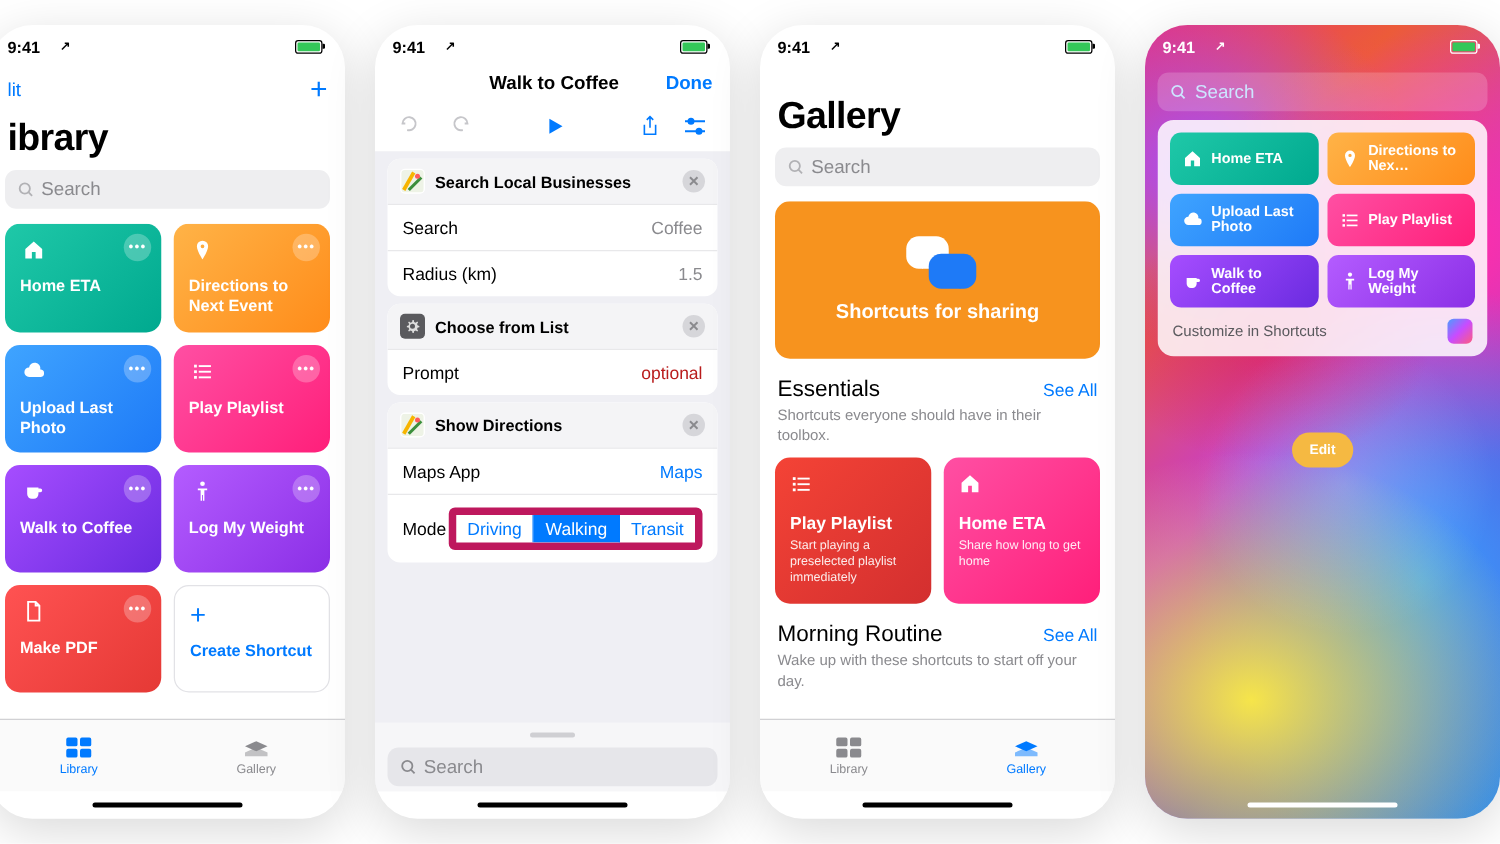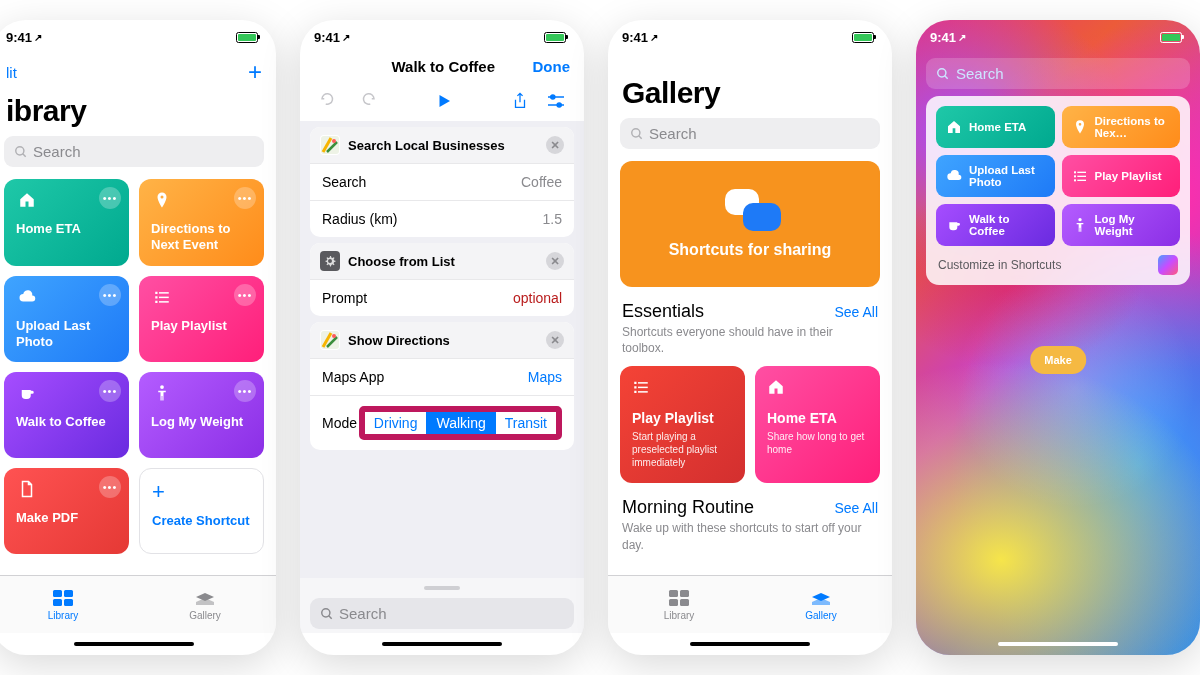--- a/index.html
+++ b/index.html
@@ -1,21 +1,21 @@
 <!DOCTYPE html>
 <html><head>
 <meta charset="utf-8">
 <style>
 * { margin: 0; padding: 0; box-sizing: border-box; font-family: -apple-system, BlinkMacSystemFont, "Segoe UI", Helvetica, Arial, sans-serif; -webkit-font-smoothing: antialiased; }
 body { background: #fff; width: 1200px; height: 675px; display: flex; gap: 24px; padding: 20px 0; overflow: hidden; }
 .phone { width: 290px; height: 635px; background: #fff; border-radius: 34px; box-shadow: 0 10px 40px rgba(0,0,0,0.15); position: relative; overflow: hidden; display: flex; flex-direction: column; }
 .phone.edge { width: 290px; }
 .status-bar { height: 34px; display: flex; align-items: center; justify-content: space-between; padding: 0 18px 0 14px; font-size: 13px; font-weight: 600; color: #000; }
 .status-bar.light { color: #fff; }
-.status-left { display: flex; align-items: center; gap: 2px; }
+.status-left { display: flex; align-items: center; gap: 16px; }
 .status-right { display: flex; align-items: center; gap: 4px; }
 .loc-arrow { font-size: 10px; }
 .battery { width: 22px; height: 11px; border: 1px solid currentColor; border-radius: 2.5px; position: relative; display: flex; align-items: center; padding: 1px; }
 .battery::after { content: ''; position: absolute; right: -3px; width: 2px; height: 4px; background: currentColor; border-radius: 0 1px 1px 0; }
 .battery-fill { width: 100%; height: 100%; background: #34c759; border-radius: 1px; }
 .nav-header { display: flex; justify-content: space-between; align-items: center; padding: 4px 14px 8px; font-size: 15px; }
 .nav-link { color: #007aff; font-weight: 400; }
 .nav-link.bold { font-weight: 600; text-align: right; }
 .nav-title-sm { font-weight: 600; font-size: 15px; color: #000; }
 .large-title { font-size: 30px; font-weight: 700; padding: 0 14px 8px; letter-spacing: -0.5px; }
@@ -547,15 +547,15 @@
             </svg>
           </span>
           <span>Log My Weight</span>
         </div>
       </div>
     <div class="widget-footer">
       <span>Customize in Shortcuts</span>
       <span class="wf-logo"></span>
     </div>
   </div>
-  <div class="edit-badge">Make</div>
+  <div class="edit-badge">Edit</div>
   <div class="home-indicator light" style="position:absolute;bottom:0;left:0;right:0;"></div>
 </div>
 
 </body></html>

